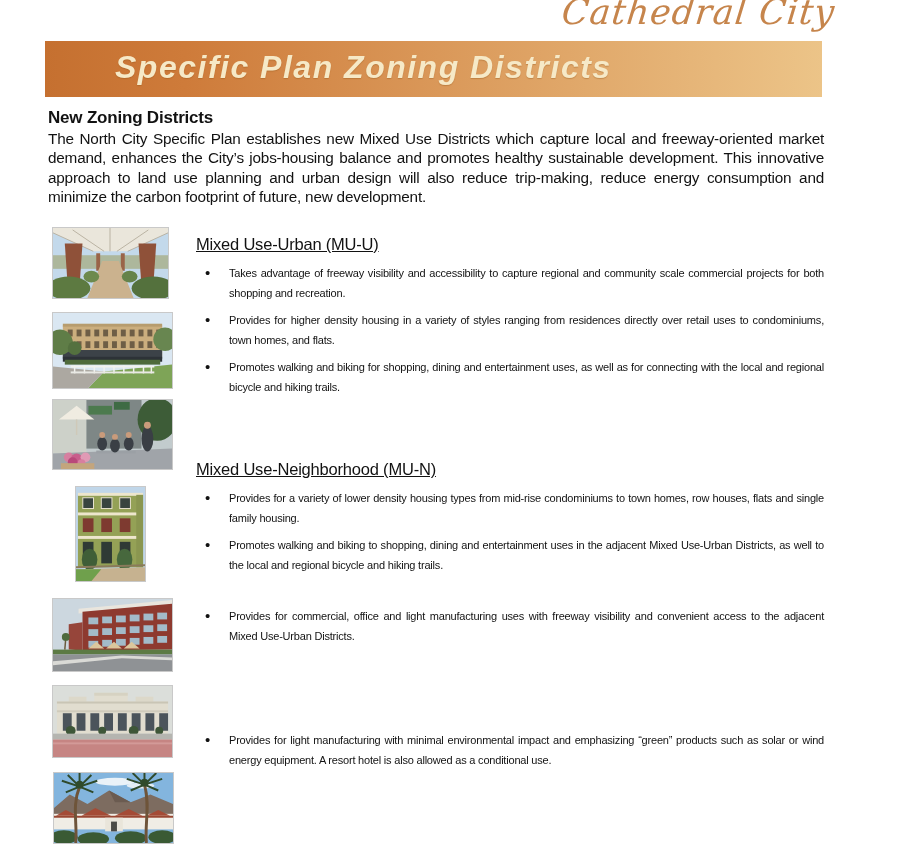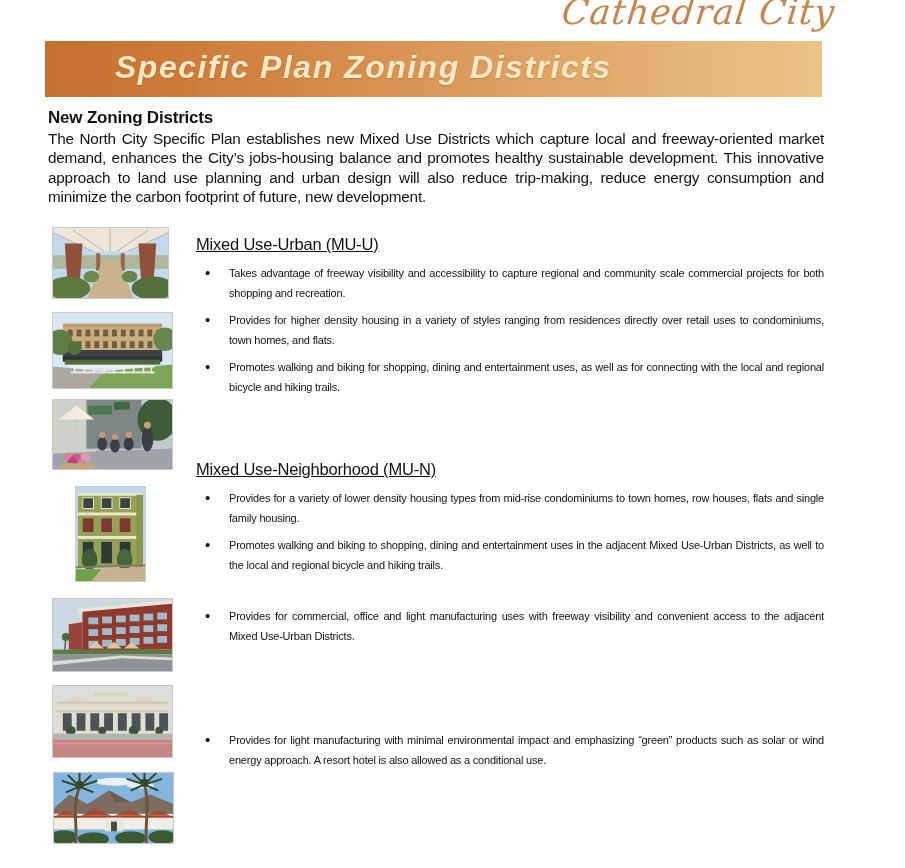--- a/index.html
+++ b/index.html
@@ -405,17 +405,17 @@
   </div>
 
   <div class="section section-3">
     <ul class="bullets">
       <li>Provides for commercial, office and light manufacturing uses with freeway visibility and convenient access to the adjacent Mixed Use-Urban Districts.</li>
     </ul>
   </div>
 
   <div class="section section-4">
     <ul class="bullets">
-      <li>Provides for light manufacturing with minimal environmental impact and emphasizing “green” products such as solar or wind energy approach.  A resort hotel is also allowed as a conditional use.</li>
+      <li>Provides for light manufacturing with minimal environmental impact and emphasizing “green” products such as solar or wind energy equipment.  A resort hotel is also allowed as a conditional use.</li>
     </ul>
   </div>
 
 </div>
 
 </body></html>

